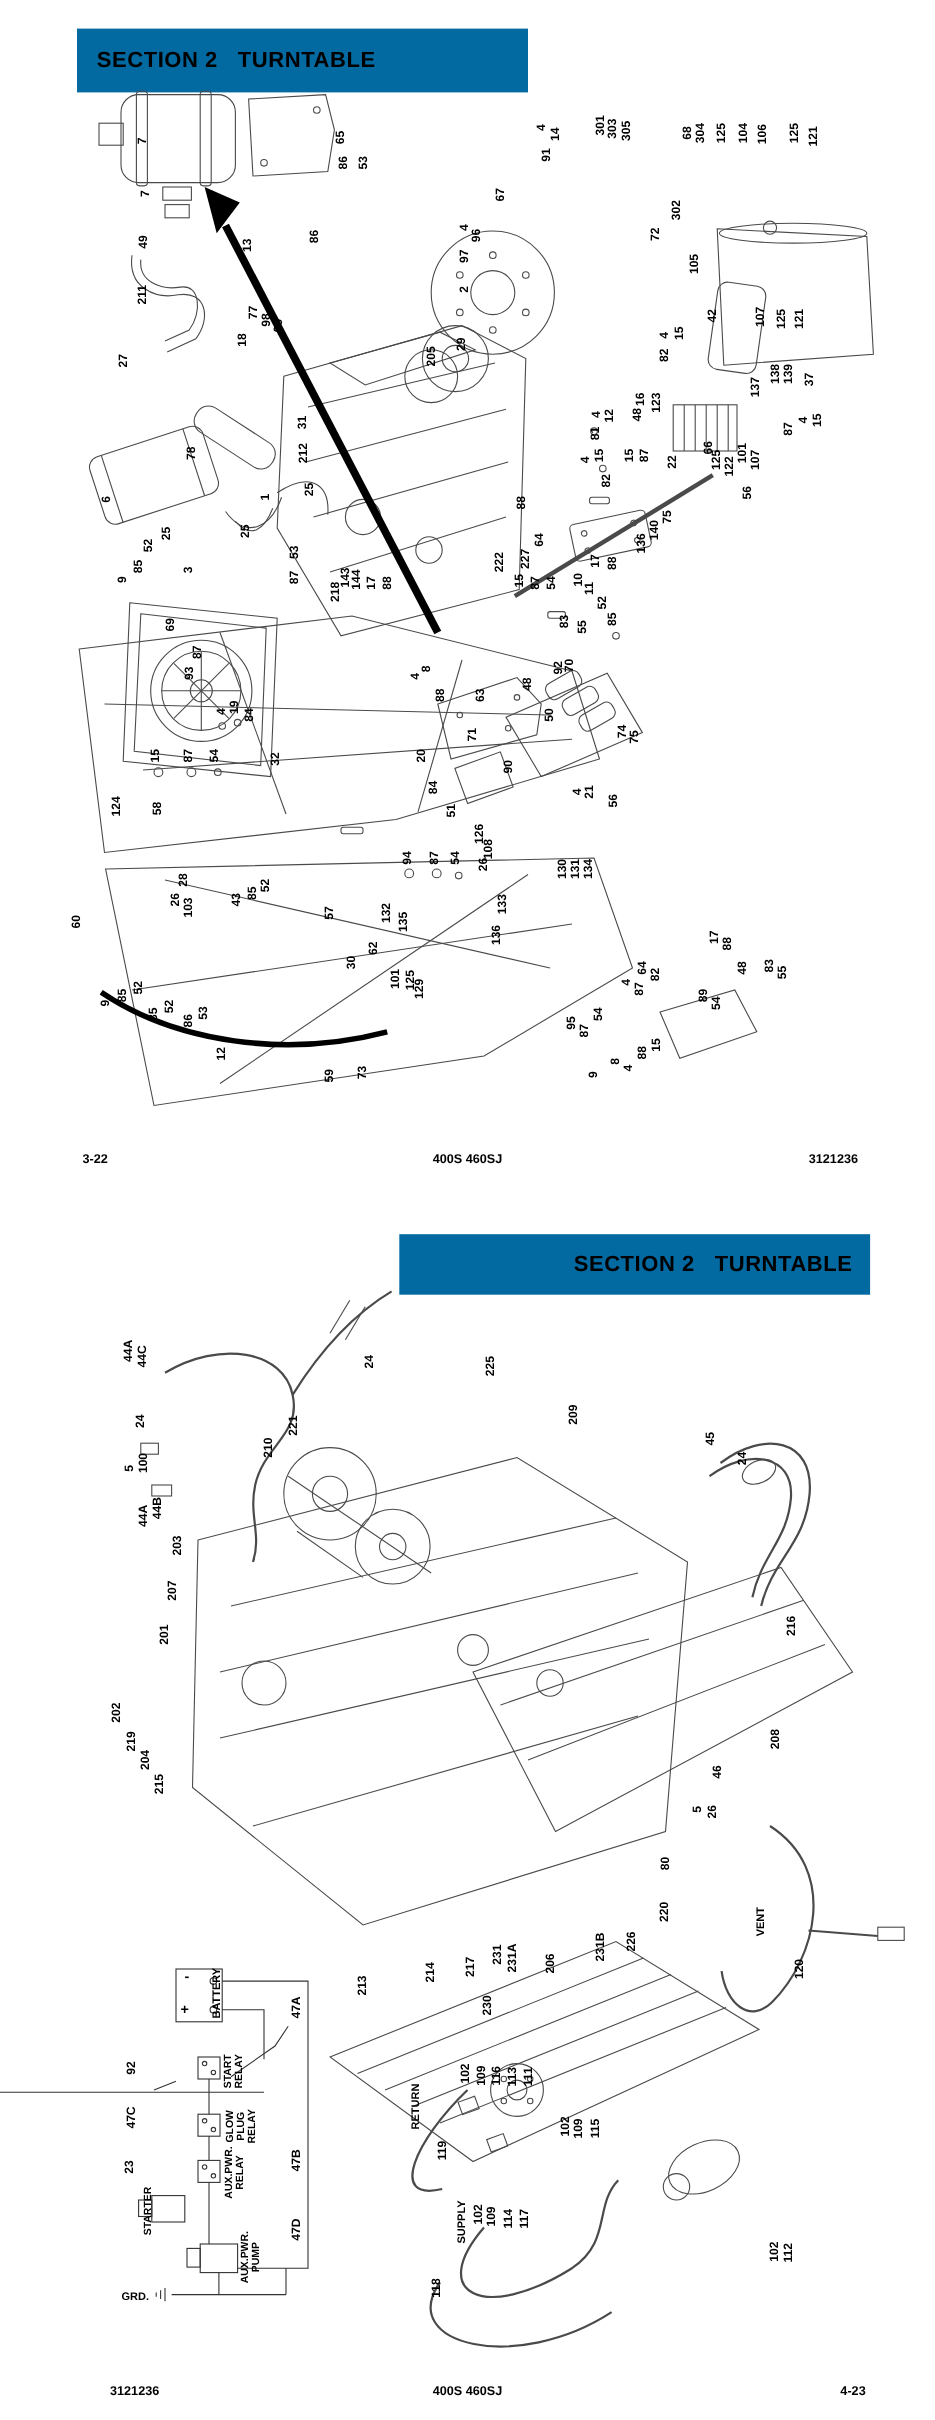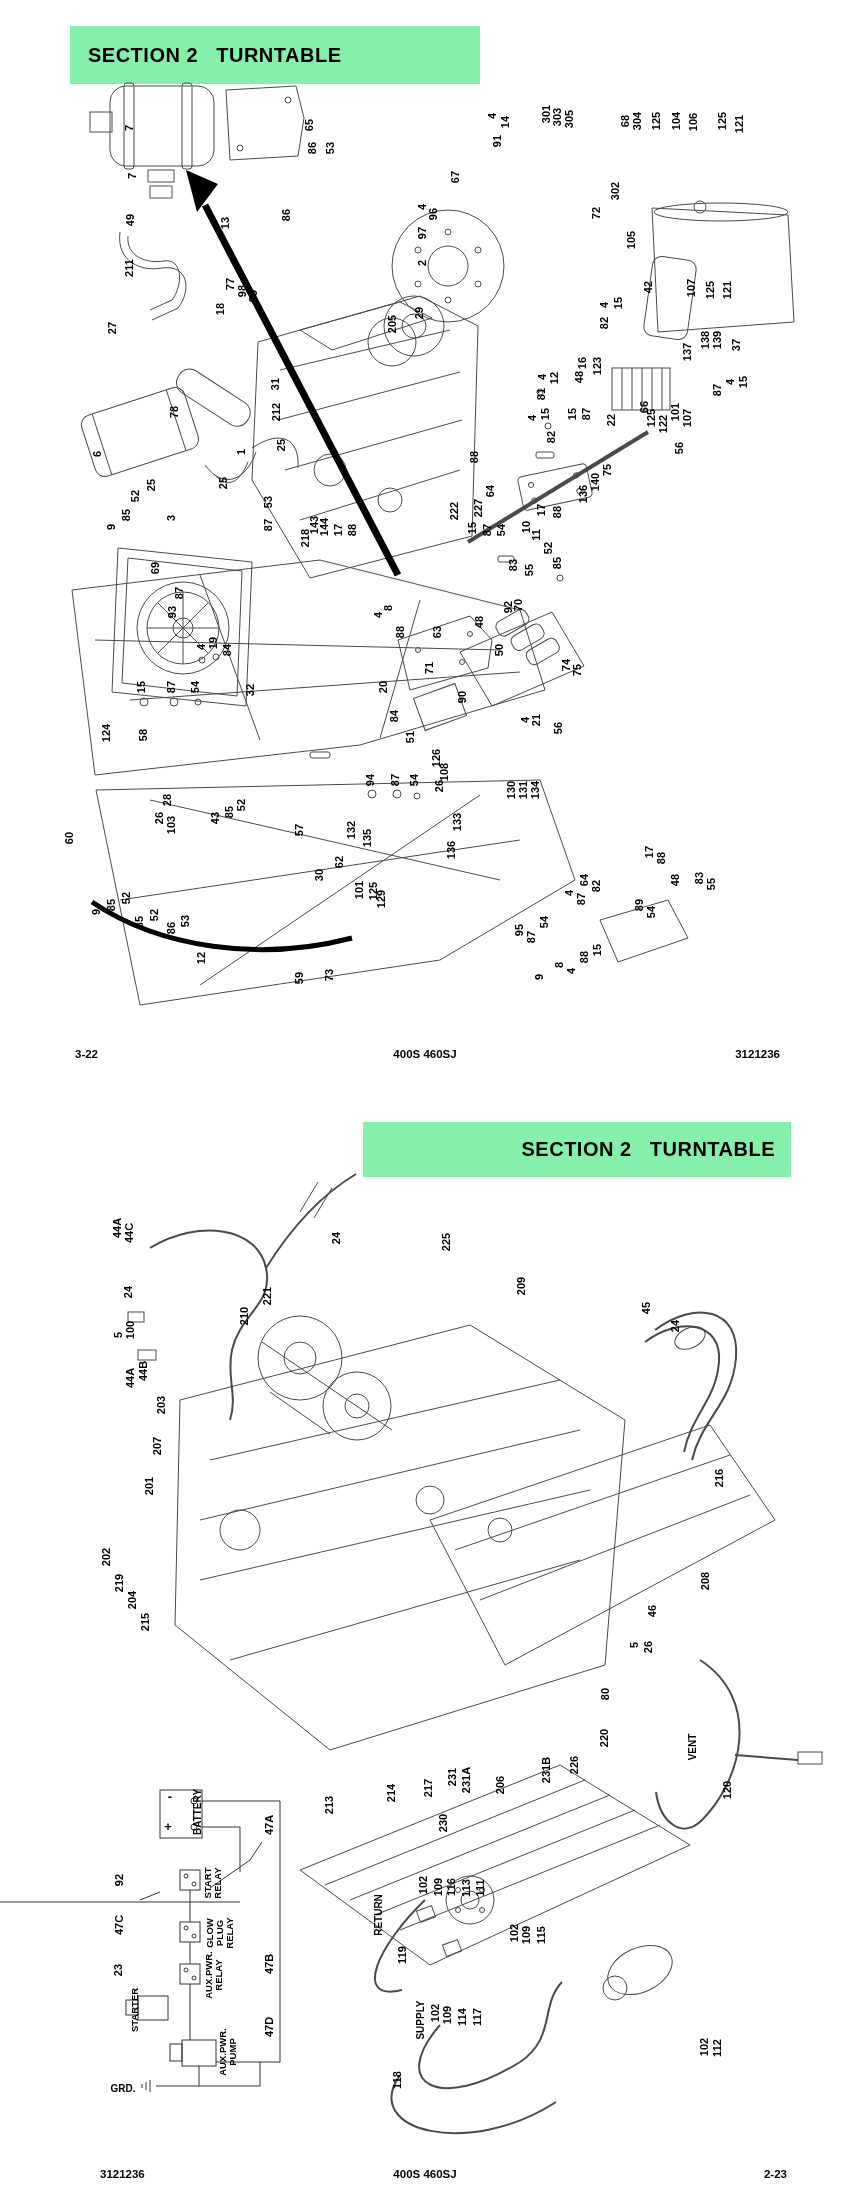--- a/index.html
+++ b/index.html
@@ -1,20 +1,20 @@
 <!DOCTYPE html>
 <html><head>
 <meta charset="utf-8">
 <style>
   html,body{margin:0;padding:0;background:#fff;}
   body{width:850px;height:2200px;position:relative;overflow:hidden;
        font-family:"Liberation Sans",sans-serif;color:#000;}
   .page{position:absolute;left:0;width:850px;height:1100px;background:#fff;}
   #page1{top:0;} #page2{top:1100px;}
-  .secbar{position:absolute;background:#86efac;display:flex;align-items:center;
+  .secbar{position:absolute;background:#0369a1;display:flex;align-items:center;
           font-weight:bold;font-size:20px;letter-spacing:.5px;white-space:pre;}
   .secbar.left{left:70px;top:26px;width:392px;height:58px;padding-left:18px;}
   .secbar.right{left:363px;top:22px;width:412px;height:55px;justify-content:flex-end;padding-right:16px;}
   .figtitle{position:absolute;left:0;top:100px;width:850px;text-align:center;
             font-weight:bold;font-size:12.5px;letter-spacing:.2px;}
   .footer{position:absolute;left:0;width:850px;height:16px;font-weight:bold;font-size:11.5px;}
   #page1 .footer{top:1048px;} #page2 .footer{top:1068px;}
   .footer .fl{position:absolute;left:75px;} 
   .footer .fc{position:absolute;left:0;width:100%;text-align:center;}
   .footer .fr{position:absolute;right:70px;}
@@ -542,15 +542,15 @@
       <span class="callout" style="left: 135px; top: 910px; font-size: 9.5px;">STARTER</span>
       <span class="callout" style="left: 270px; top: 927px;">47D</span>
       <span class="callout" style="left: 228px; top: 952px; font-size: 9.5px;">AUX.PWR.
 PUMP</span>
       <span class="callout h" style="left: 123px; top: 989px; font-size: 10px;">GRD.</span>
     </div>
 
   <div class="footer">
     <span class="fl">3121236</span>
     <span class="fc">400S 460SJ</span>
-    <span class="fr">2-23</span>
+    <span class="fr">4-23</span>
   </div>
 </div>
 
 </body></html>

